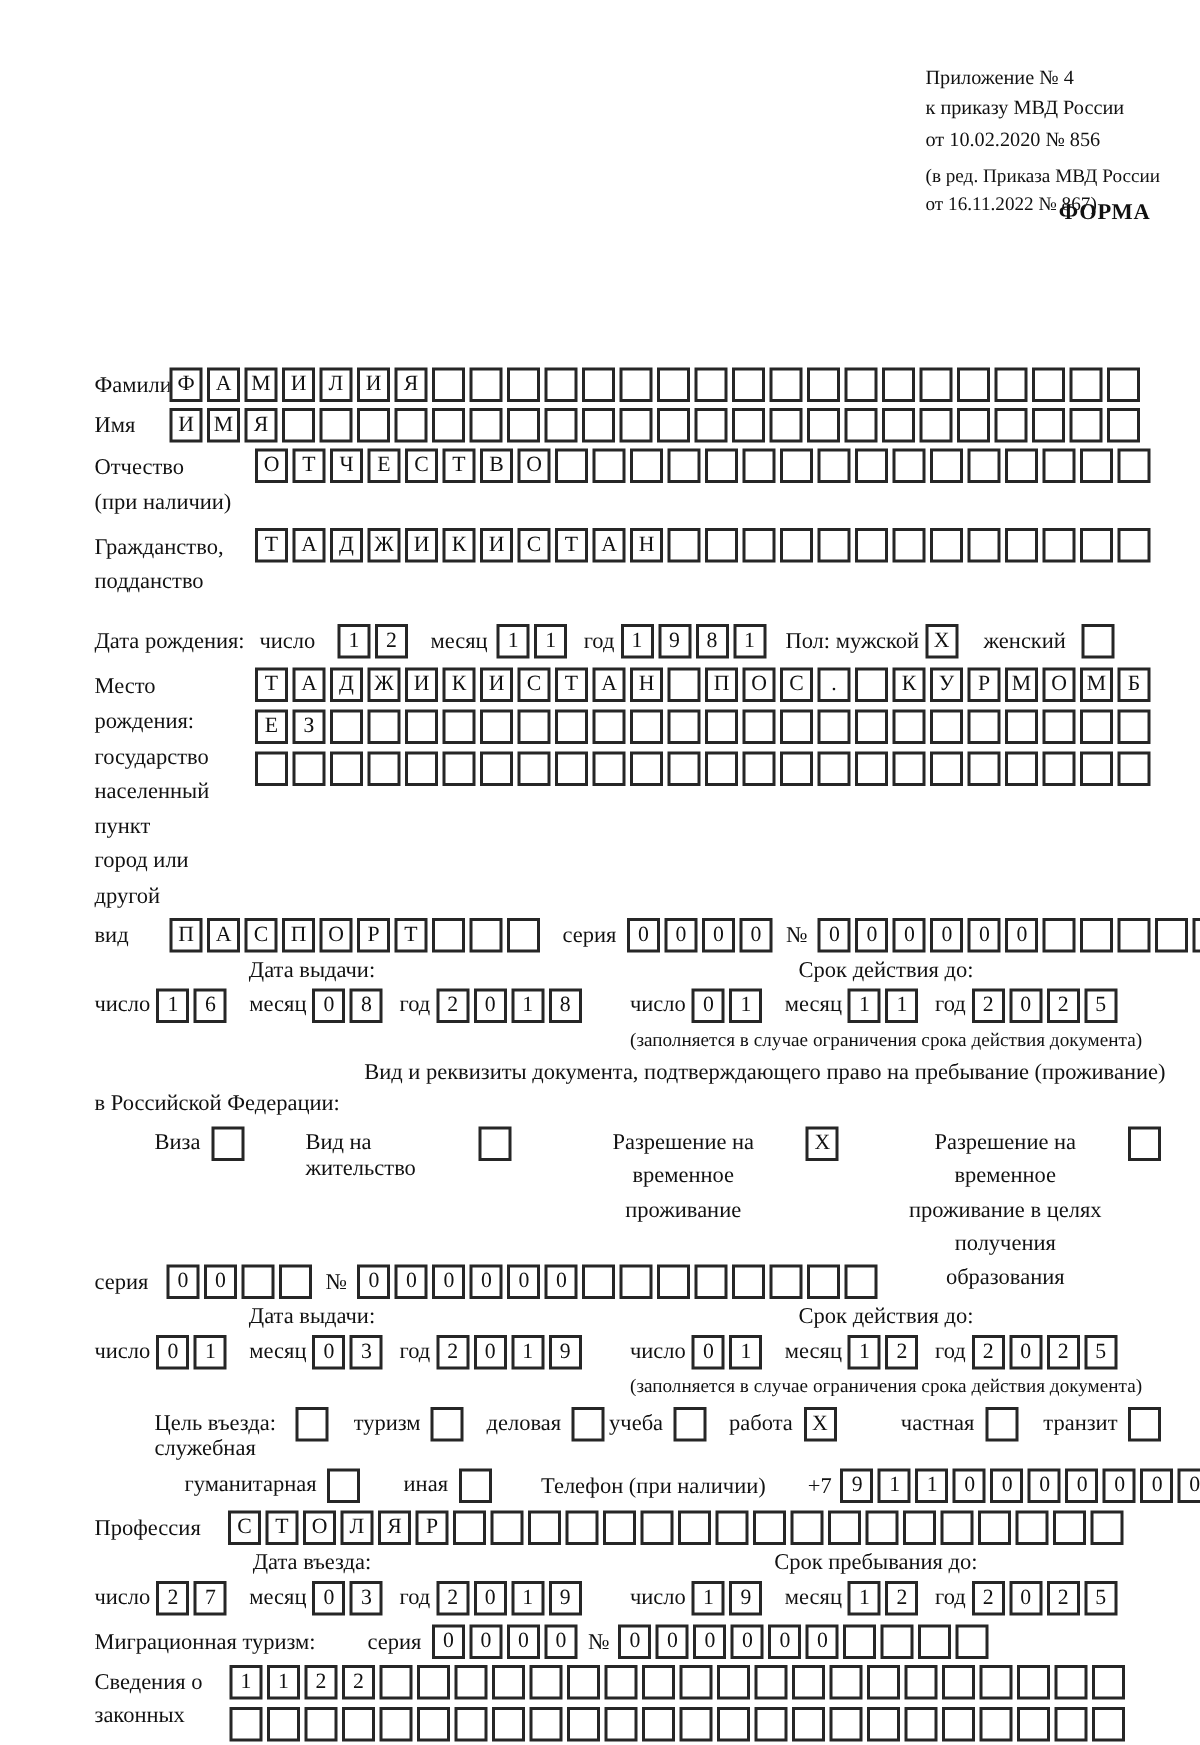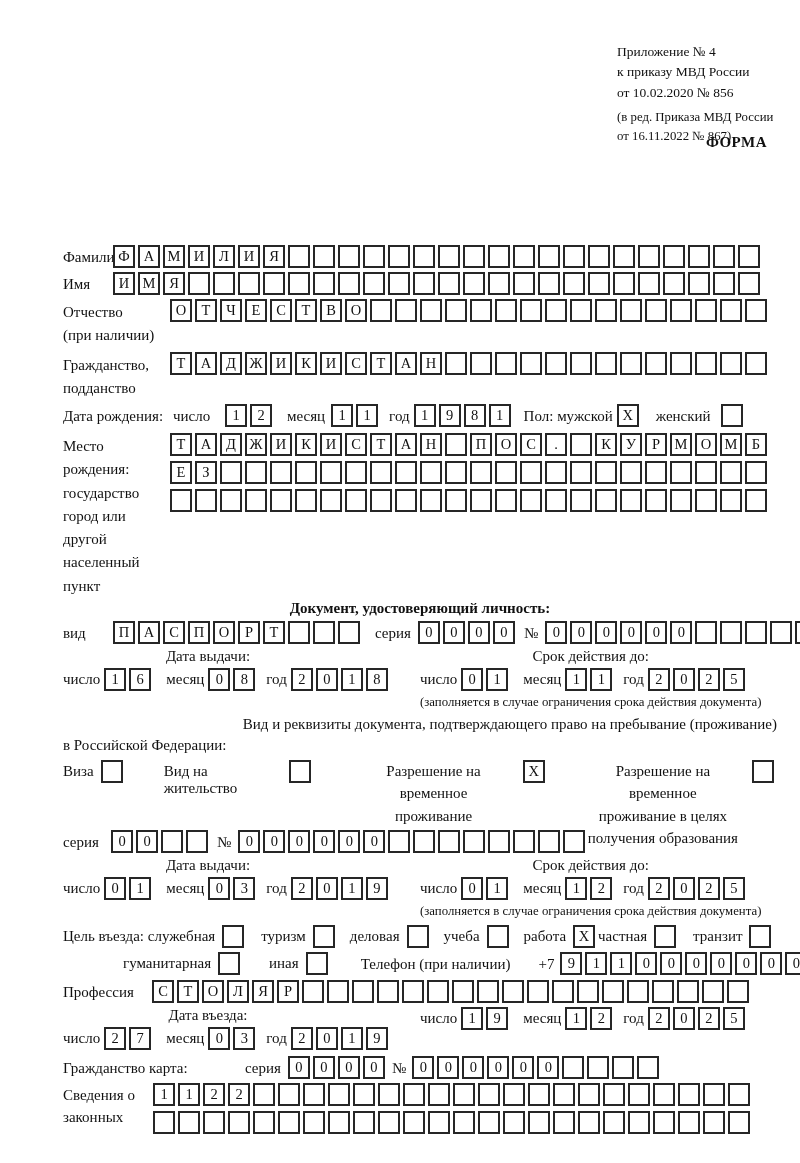--- a/index.html
+++ b/index.html
@@ -32,21 +32,21 @@
 
   .daterow { display:flex; align-items:flex-start; margin:4px 0 6px 0; }
   .dcluster { flex:none; }
   .dhead { text-align:center; margin-bottom:3px; }
   .dline { display:flex; align-items:flex-start; }
   .dlab { padding-top:3px; margin-right:4px; }
   .dg { margin-left:12px; }
   .note { font-size:12.8px; margin-top:4px; white-space:nowrap; }
 
   .cbrow { display:flex; align-items:flex-start; margin-bottom:6px; }
-  .cbgroup { display:flex; align-items:flex-start; }
+  .cbgroup { display:flex; align-items:flex-start;margin-left:40px; }
   .lbl0 { padding-top:3px; margin-right:7px; }
   .cbl { text-align:center; line-height:1.5; margin-right:8px;margin-left:10px; }
   .nowrap { white-space:nowrap;text-align:right; }
 </style>
 </head>
 <body>
 
 <div class="page">
 
   <div class="hdr">
@@ -185,21 +185,21 @@
           <span class="cell"></span>
           <span class="cell"></span>
           <span class="cell"></span>
           <span class="cell"></span>
           <span class="cell"></span>
           <span class="cell"></span>
           <span class="cell"></span>
         </span>
     </div>
 
-    <div class="frow" style="margin-top:4px">
+    <div class="frow" style="margin-top:16px">
       <span class="lbl" style="width:110px">Дата рождения:</span>
       <span class="lbl" style="width:52px">число</span>
       <span class="cells">
           <span class="cell">1</span>
           <span class="cell">2</span>
         </span>
       <span class="lbl dg" style="margin-right:6px">месяц</span>
       <span class="cells">
           <span class="cell">1</span>
           <span class="cell">1</span>
@@ -214,22 +214,22 @@
       <span class="lbl" style="margin-left:10px;margin-right:4px">Пол: мужской</span>
       <span class="cell">X</span>
       <span class="lbl" style="margin-left:14px;margin-right:10px">женский</span>
       <span class="cell"></span>
     </div>
 
     <div class="frow" style="margin-top:6px;margin-bottom:2px">
       <div class="lblcol" style="width:107px">
         <div>Место рождения:</div>
         <div>государство</div>
+        <div>населенный пункт</div>
         <div>город или другой</div>
-        <div>населенный пункт</div>
       </div>
       <div class="cellcol">
         <div class="cells">
             <span class="cell">Т</span>
             <span class="cell">А</span>
             <span class="cell">Д</span>
             <span class="cell">Ж</span>
             <span class="cell">И</span>
             <span class="cell">К</span>
             <span class="cell">И</span>
@@ -299,21 +299,20 @@
             <span class="cell"></span>
             <span class="cell"></span>
             <span class="cell"></span>
             <span class="cell"></span>
             <span class="cell"></span>
             <span class="cell"></span>
           </div>
       </div>
     </div>
 
-    <div class="center-bold">Документ, удостоверяющий личность:</div>
 
     <div class="frow">
       <span class="lbl" style="width:50px">вид</span>
       <span class="cells">
           <span class="cell">П</span>
           <span class="cell">А</span>
           <span class="cell">С</span>
           <span class="cell">П</span>
           <span class="cell">О</span>
           <span class="cell">Р</span>
@@ -503,21 +502,21 @@
         <span class="cell"></span>
       </div>
       <div class="cbgroup" style="margin-left:14px">
         <span class="lbl0">туризм</span>
         <span class="cell"></span>
       </div>
       <div class="cbgroup" style="margin-left:12px">
         <span class="lbl0">деловая</span>
         <span class="cell"></span>
       </div>
-      <div class="cbgroup" style="margin-left:12px">
+      <div class="cbgroup" style="margin-left:0">
         <span class="lbl0">учеба</span>
         <span class="cell"></span>
       </div>
       <div class="cbgroup" style="margin-left:12px">
         <span class="lbl0">работа</span>
         <span class="cell">X</span>
       </div>
       <div class="cbgroup" style="">
         <span class="lbl0">частная</span>
         <span class="cell"></span>
@@ -600,20 +599,21 @@
           <span class="dlab" style="margin-left:8px">год</span>
             <span class="cells">
               <span class="cell">2</span>
               <span class="cell">0</span>
               <span class="cell">1</span>
               <span class="cell">9</span>
             </span>
         </div>
       </div>
       <div class="dcluster">
+        <div class="dhead">Срок пребывания до:</div>
         <div class="dline">
           <span class="dlab">число</span>
             <span class="cells">
               <span class="cell">1</span>
               <span class="cell">9</span>
             </span>
           <span class="dlab dg">месяц</span>
             <span class="cells">
               <span class="cell">1</span>
               <span class="cell">2</span>
@@ -623,21 +623,21 @@
               <span class="cell">2</span>
               <span class="cell">0</span>
               <span class="cell">2</span>
               <span class="cell">5</span>
             </span>
         </div>
       </div>
     </div>
 
     <div class="frow">
-      <span class="lbl" style="width:182px">Гражданство карта:</span>
+      <span class="lbl" style="width:182px">Миграционная туризм:</span>
       <span class="lbl" style="margin-right:7px">серия</span>
       <span class="cells">
           <span class="cell">0</span>
           <span class="cell">0</span>
           <span class="cell">0</span>
           <span class="cell">0</span>
         </span>
       <span class="lbl" style="margin-left:4px;margin-right:6px">№</span>
       <span class="cells">
           <span class="cell">0</span>

